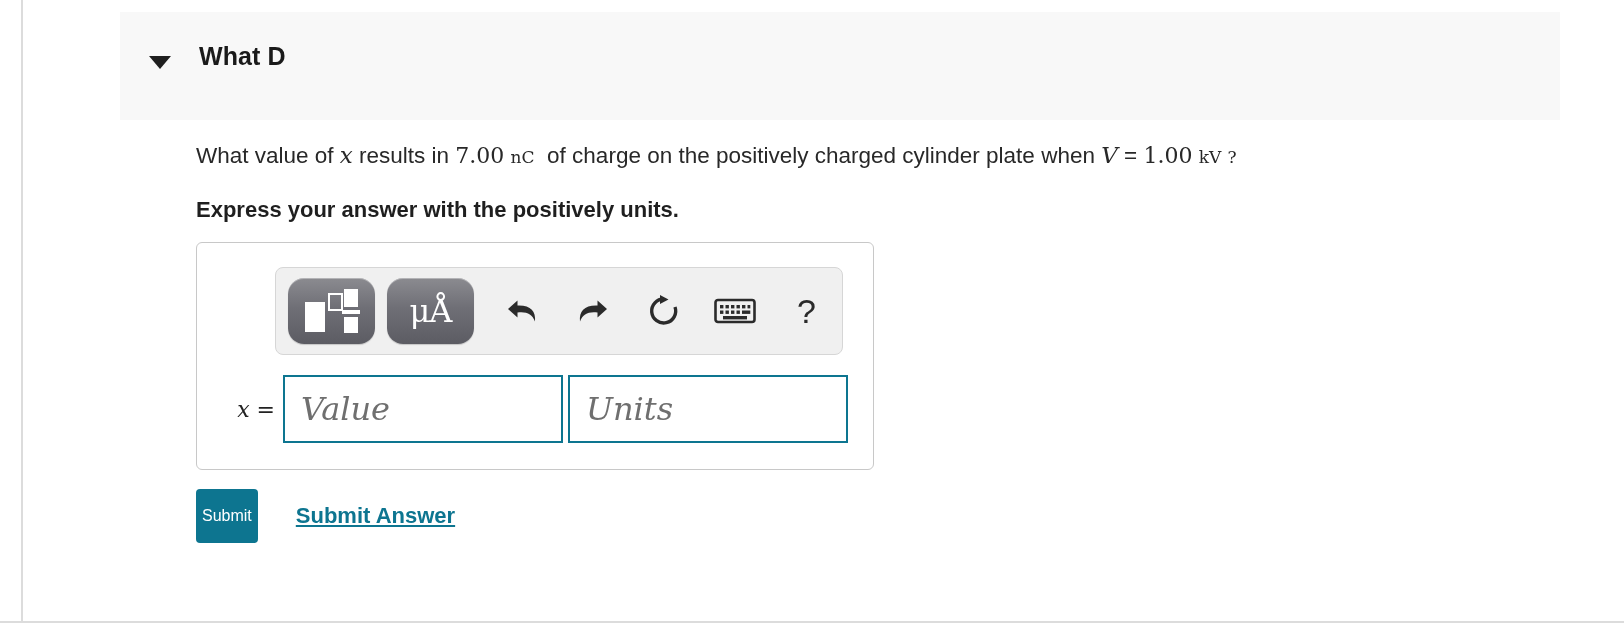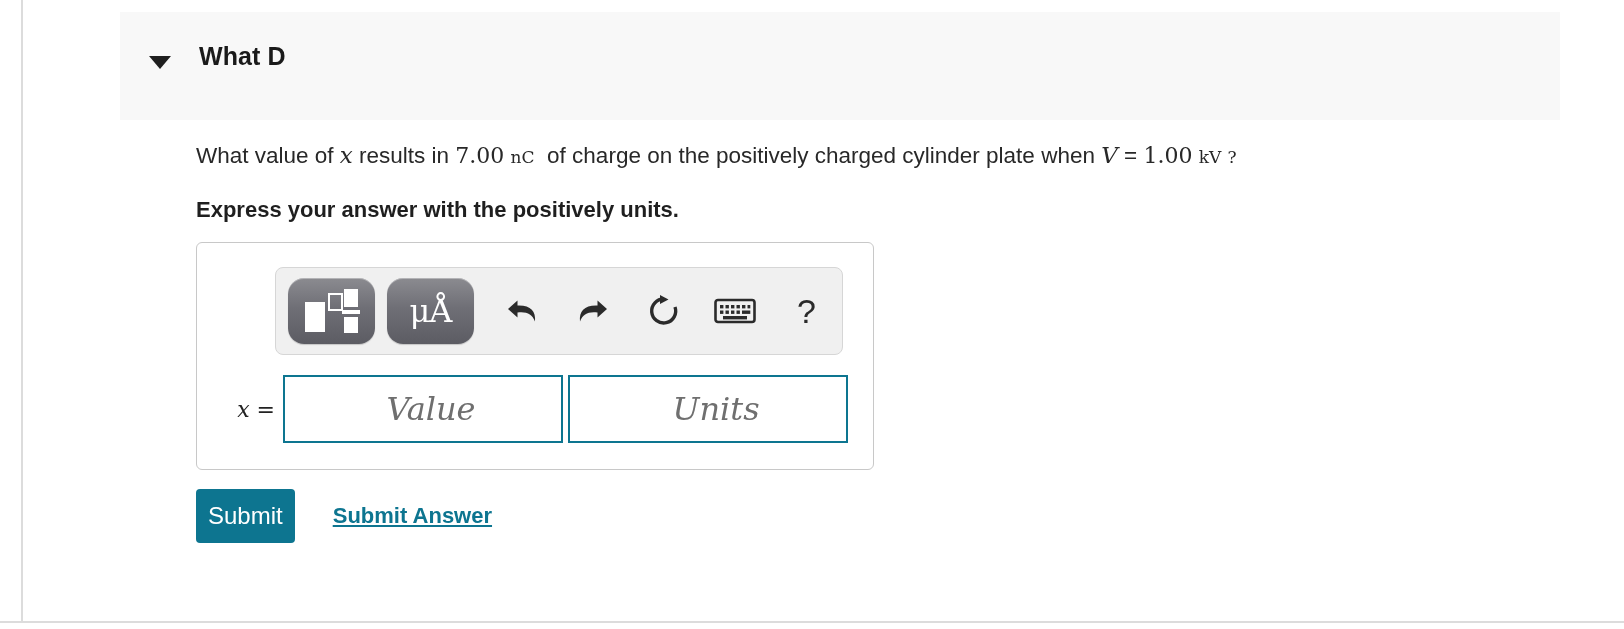--- a/index.html
+++ b/index.html
@@ -205,21 +205,20 @@
     height: 68px;
     border: 2px solid #0d7590;
     box-sizing: border-box;
     background: #ffffff;
     font-family: "DejaVu Serif", "Liberation Serif", serif;
     font-style: italic;
     font-size: 32px;
     color: #555555;
     padding: 0 0 0 16px;
     outline: none;
-    text-align: center;
   }
   .field::placeholder {
     color: #6f6f6f;
     font-style: italic;
     opacity: 1;
   }
   .field-value { width: 280px; }
   .field-units { width: 280px; margin-left: 5px; }
 
   
@@ -229,22 +228,22 @@
     top: 489px;
     display: flex;
     align-items: center;
   }
   .submit-btn {
     background: #0d7590;
     color: #ffffff;
     border: none;
     border-radius: 4px;
     font-family: "Liberation Sans", sans-serif;
-    font-size: 24px;
-    padding: 0 12px;
+    font-size: 16px;
+    padding: 0 6px;
     height: 54px;
     line-height: 54px;
     cursor: pointer;
   }
   .request-link {
     margin-left: 38px;
     color: #0d7590;
     font-size: 22px;
     font-weight: bold;
     text-decoration: underline;

